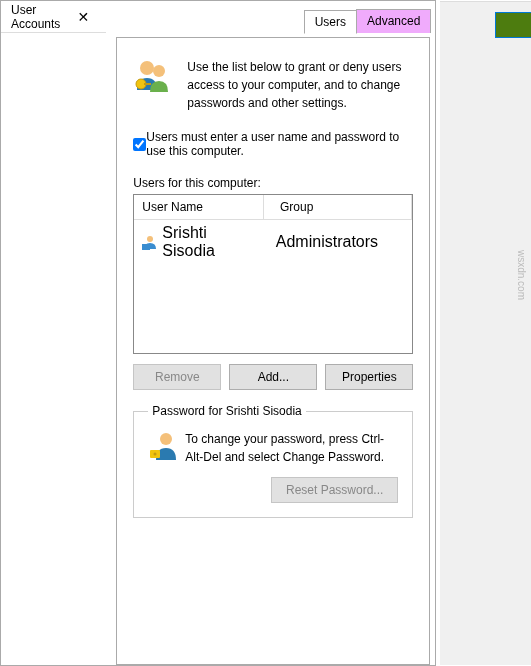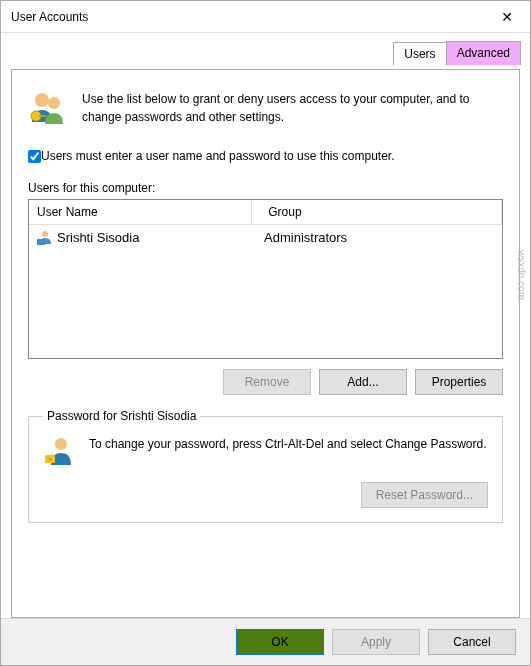--- a/index.html
+++ b/index.html
@@ -4,25 +4,25 @@
   <style>
     * { box-sizing: border-box; }
     body {
       margin: 0;
       font-family: 'Segoe UI', Tahoma, sans-serif;
       font-size: 12px;
       background: #fff;
       color: #000;
     }
     .window {
-      width: 531px;
+      width: 436px;
       height: 666px;
       border: 1px solid #aaa;
       display: flex;
-      flex-direction: column;
+      flex-direction: row;
       background: #fff;
     }
     .title-bar {
       height: 32px;
       display: flex;
       align-items: center;
       padding: 0 0 0 10px;
       border-bottom: 1px solid #ddd;
     }
     .title-bar-text {
@@ -108,21 +108,21 @@
     }
     .list-header .col {
       padding: 5px 8px;
       font-size: 12px;
       border-right: 1px solid #ddd;
       background: #fff;
     }
     .col-name { width: 48%; }
     .col-group { width: 52%; }
     .list-body {
-      font-size: 13px;
+      font-size: 16px;
     }
     .list-row {
       display: flex;
     }
     .list-row .cell {
       padding: 4px 8px;
       display: flex;
       align-items: center;
       gap: 4px;
     }
@@ -163,21 +163,21 @@
       border: 1px solid #ccc;
       padding: 12px 14px 14px 14px;
       margin: 0;
     }
     fieldset.group-box legend {
       font-size: 12px;
       padding: 0 4px;
     }
     .group-content {
       display: flex;
-      gap: 10px;
+      gap: 1px;
     }
     .group-text {
       font-size: 12px;
       line-height: 1.5;
     }
     .reset-row {
       display: flex;
       justify-content: flex-end;
       margin-top: 8px;
     }

